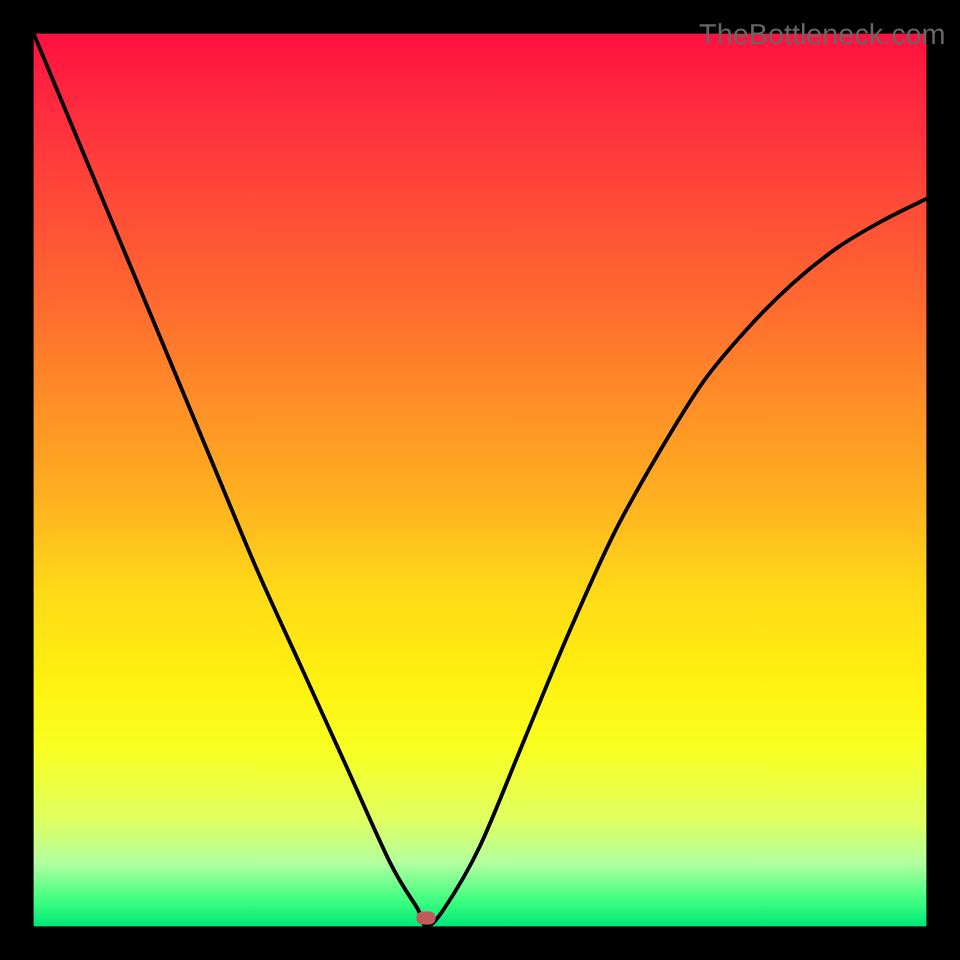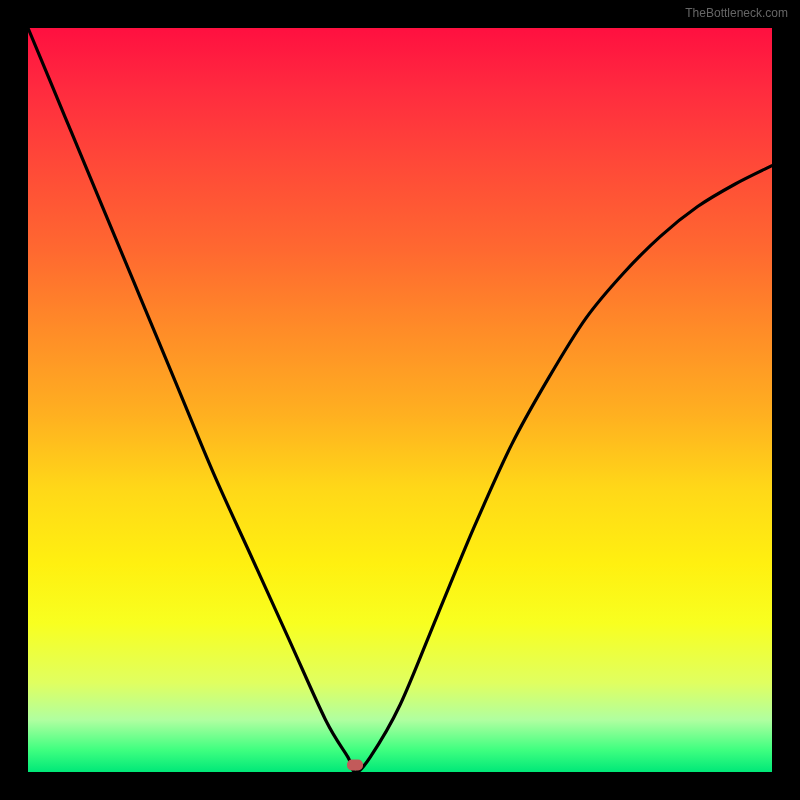--- a/index.html
+++ b/index.html
@@ -21,24 +21,24 @@
       #ffd818 62%,
       #fff010 72%,
       #f8ff20 80%,
       #e0ff60 88%,
       #b0ffa0 93%,
       #40ff80 97%,
       #00e878 100%);
   }
   .watermark {
     position: absolute;
-    top: 6px;
+    top: 16px;
     right: 12px;
     color: #666;
-    font-size: 12px;
+    font-size: 24px;
     font-weight: 500;
     z-index: 10;
   }
   svg.curve {
     position: absolute;
     left: 0;
     top: 0;
     width: 744px;
     height: 744px;
     overflow: visible;

